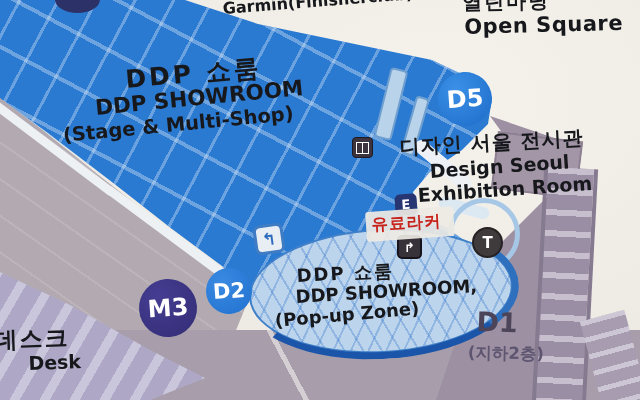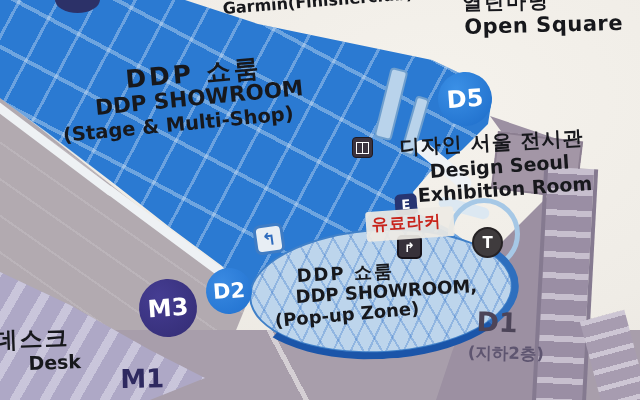--- a/index.html
+++ b/index.html
@@ -179,15 +179,14 @@
   <div class="txt" style="left:296px;top:264px;font-size:18px;letter-spacing:2px;transform:rotate(-3deg);">DDP 쇼룸</div>
   <div class="txt" style="left:295px;top:286px;font-size:18px;transform:rotate(-3.5deg);">DDP SHOWROOM,</div>
   <div class="txt" style="left:274px;top:310px;font-size:18px;transform:rotate(-5deg);">(Pop-up Zone)</div>
 
   <div class="txt" style="left:477px;top:306px;font-size:27px;color:#4c4458;transform:rotate(2deg);">D1</div>
   <div class="txt" style="left:468px;top:342px;font-size:16.5px;color:#5e5570;font-weight:600;transform:rotate(1deg);">(지하2층)</div>
 
   <div class="txt" style="left:-6px;top:325px;font-size:23px;letter-spacing:2px;transform:rotate(-2deg);">데스크</div>
   <div class="txt" style="left:28px;top:352px;font-size:19px;transform:rotate(-2deg);">Desk</div>
 
-  <div class="txt" style="left:120px;top:364px;font-size:26px;color:#2e2960;transform:rotate(-1deg);">M1</div>
 
 </div>
 
 </body></html>

